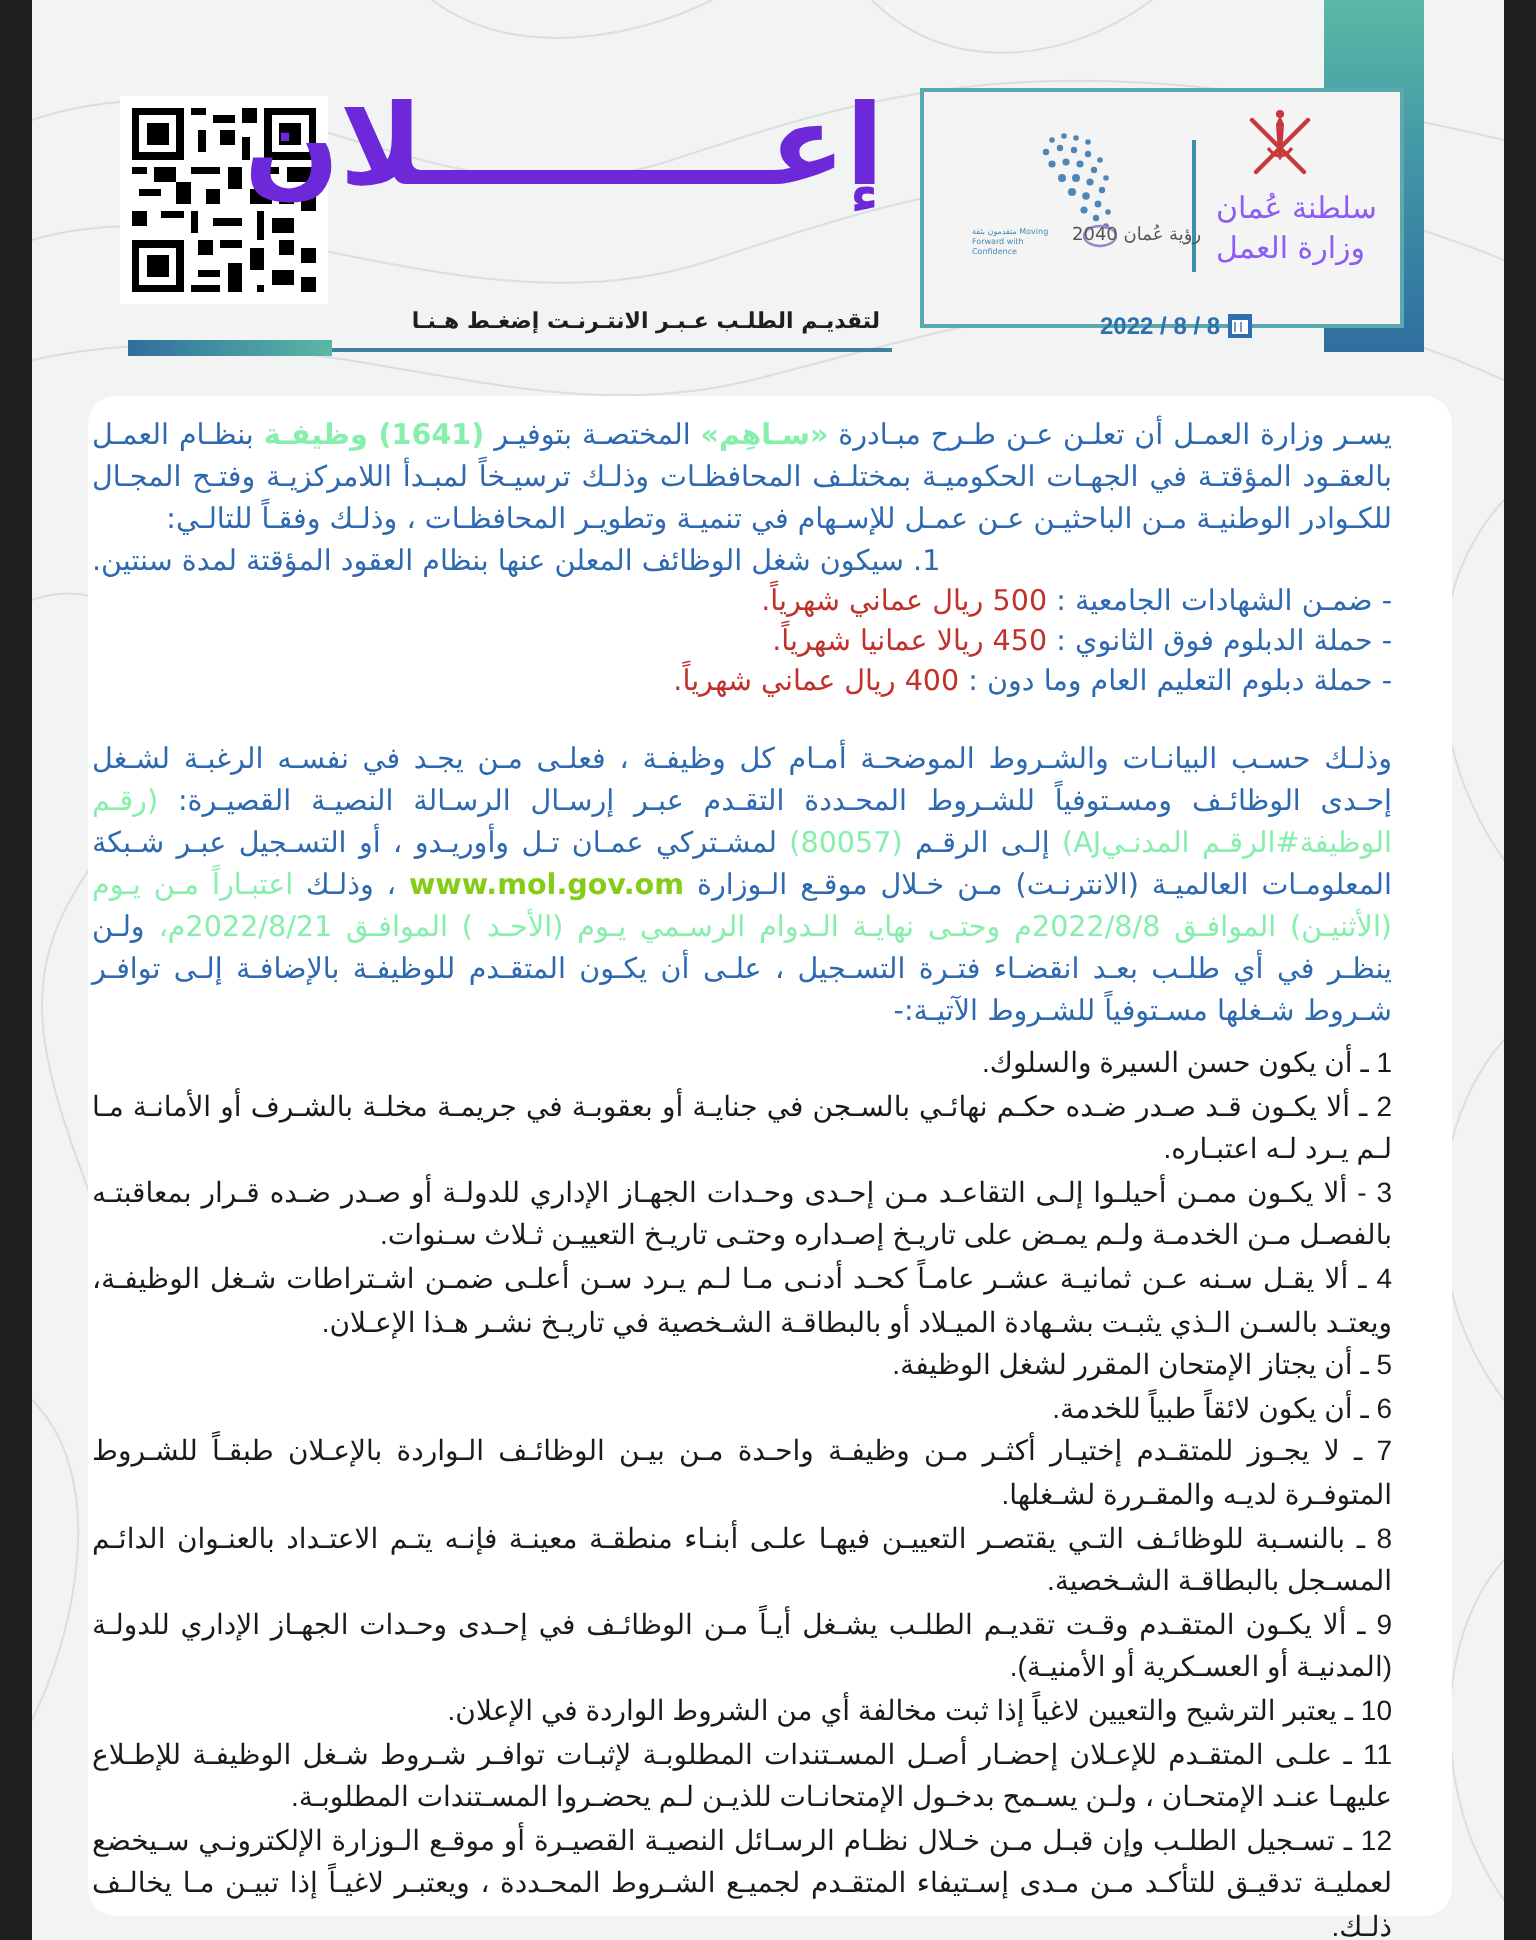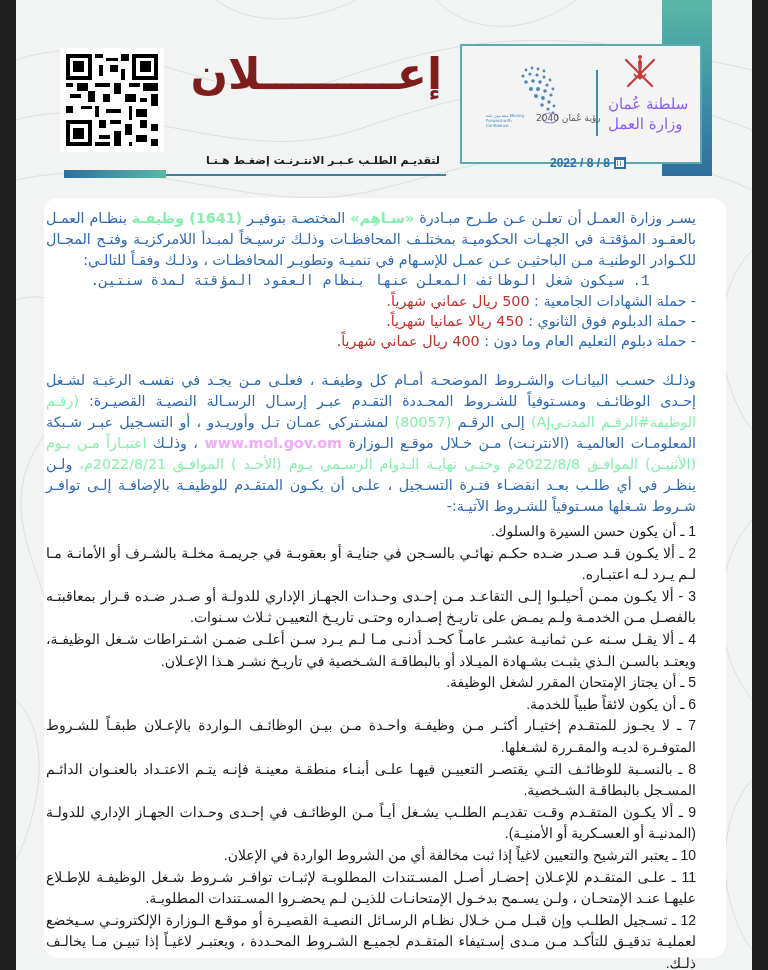--- a/index.html
+++ b/index.html
@@ -53,21 +53,21 @@
       content: ""; position: absolute; left: 1px; top: 1px; right: 1px; bottom: 1px;
       background: repeating-linear-gradient(90deg, #2f6fb0 0 1px, transparent 1px 3px);
       opacity: .7;
     }
     .qr {
       position: absolute; left: 44px; top: 48px; width: 104px; height: 104px; background: #fff; padding: 6px;
     }
     .qr svg { width: 92px; height: 92px; display: block; }
     .title-1 {
       position: absolute; left: 168px; top: 50px; width: 258px; text-align: right; direction: rtl;
-      font-family: "DejaVu Sans", sans-serif; font-weight: bold; font-size: 44px; line-height: 48px; color: #7f1d1d;
+      font-family: "DejaVu Sans", sans-serif; font-weight: bold; font-size: 56px; line-height: 48px; color: #6d28d9;
     }
     .title-2 {
       position: absolute; left: 160px; top: 100px; width: 266px; text-align: right; direction: rtl;
       font-family: "DejaVu Sans", sans-serif; font-weight: bold; font-size: 36px; line-height: 48px; color: #2f6fb0;
     }
     .apply-link {
       position: absolute; left: 160px; top: 154px; width: 264px; text-align: right; direction: rtl;
       font-family: "DejaVu Sans", sans-serif; font-weight: bold; font-size: 11px; color: #1e1e1e;
       text-decoration: none; cursor: pointer;
     }
@@ -83,22 +83,22 @@
       position: absolute; left: 28px; top: 198px; width: 682px; height: 760px;
       background: #ffffff; border-radius: 14px;
     }
     .content {
       position: absolute; left: 46px; top: 208px; width: 650px; direction: rtl; text-align: justify;
       font-family: "DejaVu Sans", sans-serif;
     }
     .intro { font-size: 14.3px; line-height: 21px; color: #2d68b0; text-align-last: right; }
     .red { color: #86efac; }
     .bold { font-weight: bold; }
-    .dark { color: #f0abfc; font-weight: bold; }
-    .points { font-size: 14.3px; line-height: 20px; color: #2d68b0; margin-top: 0; text-align: center; font-family: Liberation Mono, monospace; }
+    .dark { color: #84cc16; font-weight: bold; }
+    .points { font-size: 14.3px; line-height: 20px; color: #2d68b0; margin-top: 0; text-align: left; }
     .points .pt { padding-right: 2px; }
     .salaries { font-size: 14.3px; line-height: 20px; text-align: right; }
     .salaries .sal { color: #c0312c; }
     .salaries .sal .dash { color: #2d68b0; }
     .para2 { font-size: 14.3px; line-height: 21px; color: #2d68b0; margin-top: 19px; text-align-last: right; }
     .conds { margin-top: 4px; font-family: "Liberation Sans", sans-serif; font-size: 14px; line-height: 21.6px; color: #1a1a1a; }
     .cond { text-align: justify; text-align-last: right; }
   </style>
 </head>
 <body>
@@ -237,21 +237,21 @@
 </div>
 
 <div class="content">
   <p class="intro"><span>يسـر وزارة العمـل أن تعلـن عـن طـرح مبـادرة </span><span class="red bold">«سـاهِم»</span><span> المختصـة بتوفيـر </span><span class="red bold">(1641)</span><span class="red bold"> وظيفـة</span><span> بنظـام العمـل بالعقـود المؤقتـة في الجهـات الحكوميـة بمختلـف المحافظـات وذلـك ترسيـخاً لمبـدأ اللامركزيـة وفتـح المجـال للكـوادر الوطنيـة مـن الباحثيـن عـن عمـل للإسـهام في تنميـة وتطويـر المحافظـات ، وذلـك وفقـاً للتالـي:</span></p>
 
   <div class="points">
     <div class="pt">1. سيكون شغل الوظائف المعلن عنها بنظام العقود المؤقتة لمدة سنتين.</div>
   </div>
 
   <div class="salaries">
-    <div class="sal"><span class="dash" style="color:#2d68b0">- حملة الشهادات الجامعية : </span><span>500 ريال عماني شهرياً.</span></div>
+    <div class="sal"><span class="dash" style="color:#2d68b0">- ضمـن الشهادات الجامعية : </span><span>500 ريال عماني شهرياً.</span></div>
     <div class="sal"><span style="color:#2d68b0">- حملة الدبلوم فوق الثانوي : </span><span>450 ريالا عمانيا شهرياً.</span></div>
     <div class="sal"><span style="color:#2d68b0">- حملة دبلوم التعليم العام وما دون : </span><span>400 ريال عماني شهرياً.</span></div>
   </div>
 
   <p class="para2"><span>وذلـك حسـب البيانـات والشـروط الموضحـة أمـام كل وظيفـة ، فعلـى مـن يجـد في نفسـه الرغبـة لشـغل إحـدى الوظائـف ومسـتوفياً للشـروط المحـددة التقـدم عبـر إرسـال الرسـالة النصيـة القصيـرة: </span><span class="red">(رقـم الوظيفة#الرقـم المدنـيAJ)</span><span> إلـى الرقـم </span><span class="red">(80057)</span><span> لمشـتركي عمـان تـل وأوريـدو ، أو التسـجيل عبـر شـبكة المعلومـات العالميـة (الانترنـت) مـن خـلال موقـع الـوزارة </span><span class="dark">www.mol.gov.om</span><span> ، وذلـك </span><span class="red">اعتبـاراً مـن يـوم (الأثنيـن) الموافـق 2022/8/8م وحتـى نهايـة الـدوام الرسـمي يـوم (الأحـد ) الموافـق 2022/8/21م،</span><span> ولـن ينظـر في أي طلـب بعـد انقضـاء فتـرة التسـجيل ، علـى أن يكـون المتقـدم للوظيفـة بالإضافـة إلـى توافـر شـروط شـغلها مسـتوفياً للشـروط الآتيـة:-</span></p>
 
   <div class="conds">
     <div class="cond">1 ـ أن يكون حسن السيرة والسلوك.</div>
     <div class="cond">2 ـ ألا يكـون قـد صـدر ضـده حكـم نهائـي بالسـجن في جنايـة أو بعقوبـة في جريمـة مخلـة بالشـرف أو الأمانـة مـا لـم يـرد لـه اعتبـاره.</div>
     <div class="cond">3 - ألا يكـون ممـن أحيلـوا إلـى التقاعـد مـن إحـدى وحـدات الجهـاز الإداري للدولـة أو صـدر ضـده قـرار بمعاقبتـه بالفصـل مـن الخدمـة ولـم يمـض على تاريـخ إصـداره وحتـى تاريـخ التعييـن ثـلاث سـنوات.</div>

